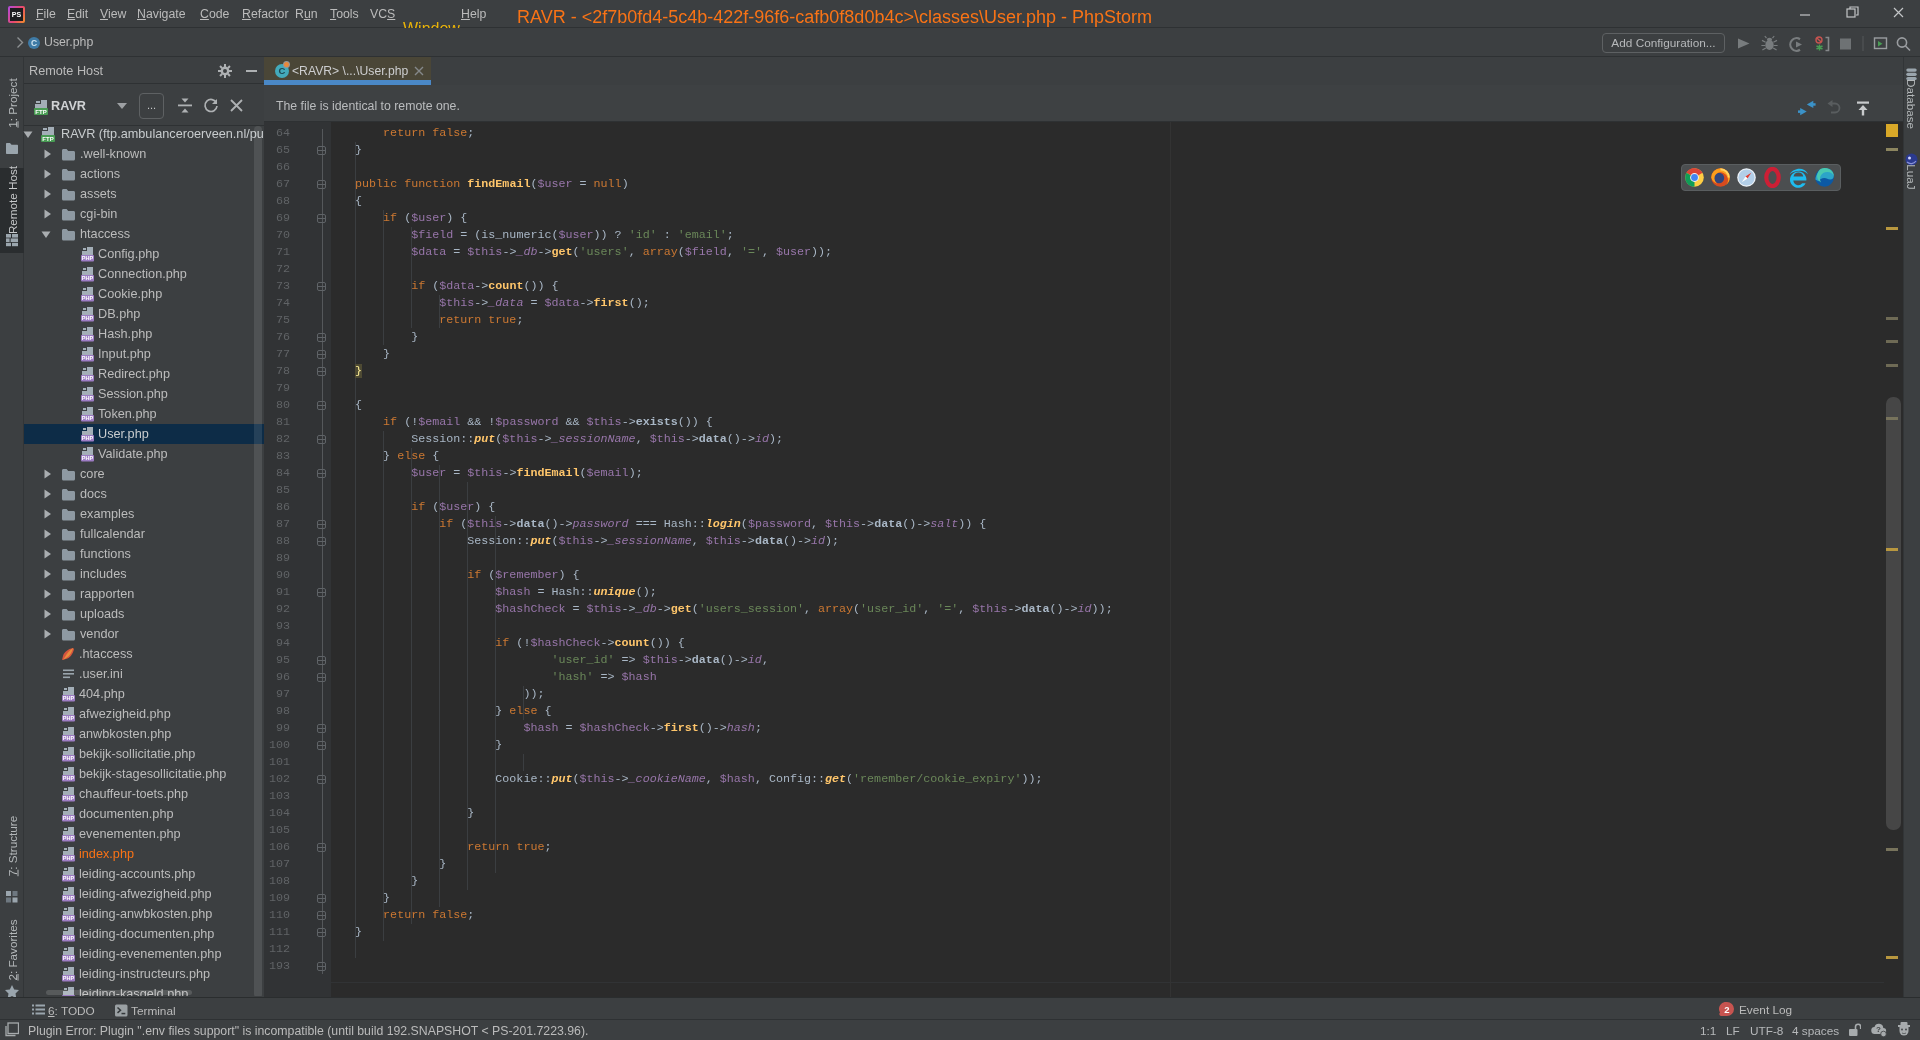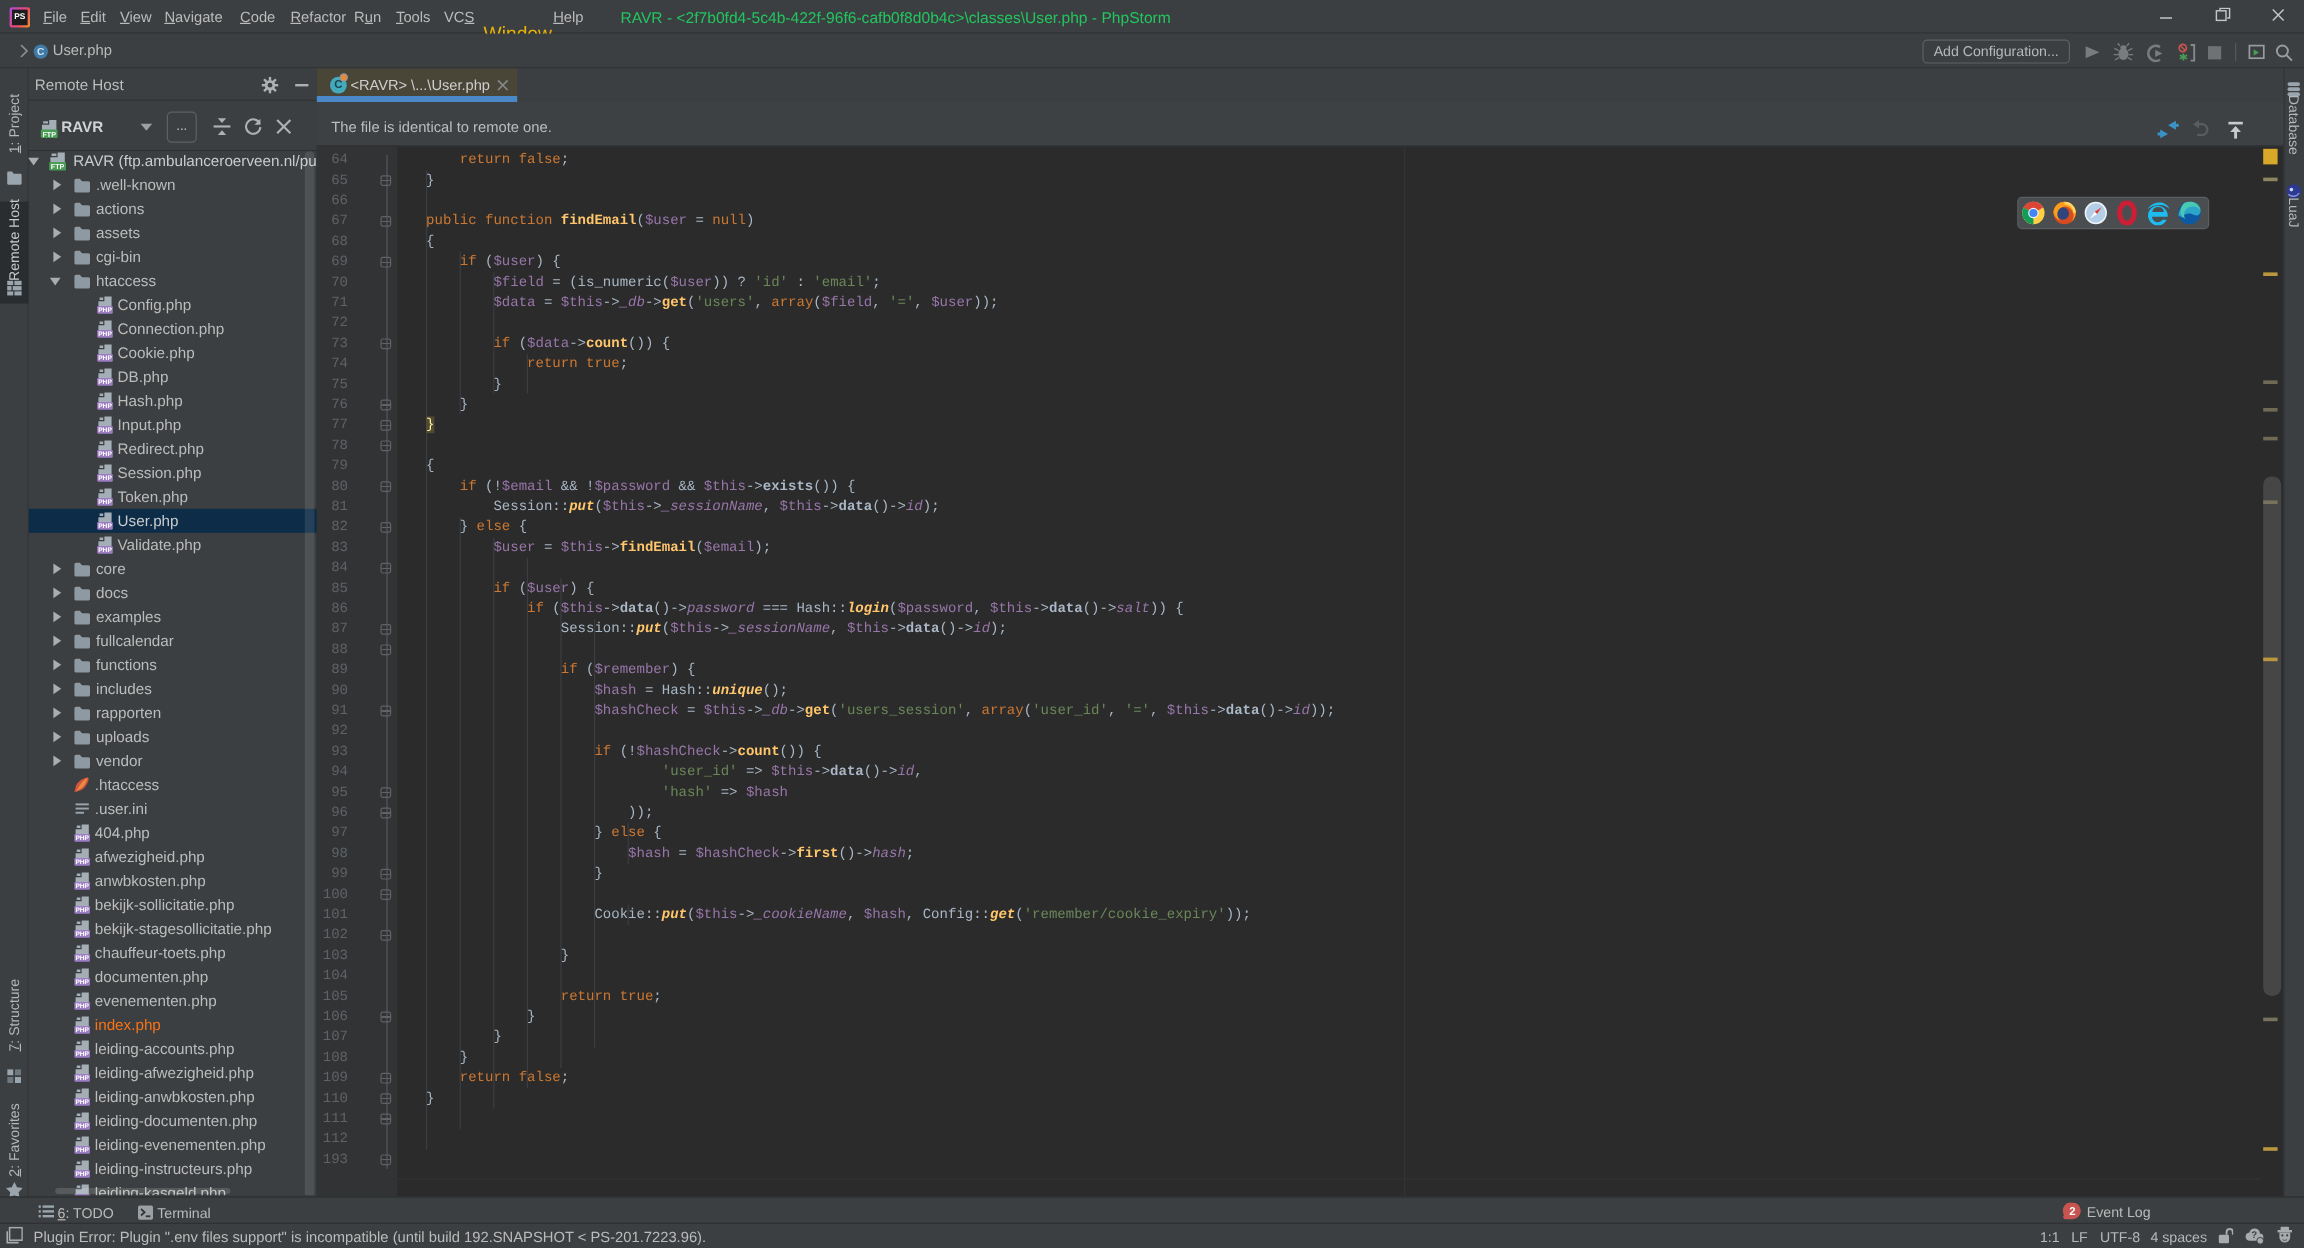--- a/index.html
+++ b/index.html
@@ -27,21 +27,21 @@
 <div class="abs" style="left:67px;top:7px;font-size:12.3px;color:#bbbbbb"><u>E</u>dit</div>
 <div class="abs" style="left:100px;top:7px;font-size:12.3px;color:#bbbbbb"><u>V</u>iew</div>
 <div class="abs" style="left:137px;top:7px;font-size:12.3px;color:#bbbbbb"><u>N</u>avigate</div>
 <div class="abs" style="left:200px;top:7px;font-size:12.3px;color:#bbbbbb"><u>C</u>ode</div>
 <div class="abs" style="left:242px;top:7px;font-size:12.3px;color:#bbbbbb"><u>R</u>efactor</div>
 <div class="abs" style="left:295px;top:7px;font-size:12.3px;color:#bbbbbb">R<u>u</u>n</div>
 <div class="abs" style="left:330px;top:7px;font-size:12.3px;color:#bbbbbb"><u>T</u>ools</div>
 <div class="abs" style="left:370px;top:7px;font-size:12.3px;color:#bbbbbb">VC<u>S</u></div>
 <div class="abs" style="left:403px;top:20px;font-size:16px;color:#eab308"><u>W</u>indow</div>
 <div class="abs" style="left:461px;top:7px;font-size:12.3px;color:#bbbbbb"><u>H</u>elp</div>
-<div class="abs" style="left:517px;top:7px;font-size:13px;color:#22c55e">RAVR - &lt;2f7b0fd4-5c4b-422f-96f6-cafb0f8d0b4c&gt;\classes\User.php - PhpStorm</div>
+<div class="abs" style="left:517px;top:7px;font-size:18px;color:#f97316">RAVR - &lt;2f7b0fd4-5c4b-422f-96f6-cafb0f8d0b4c&gt;\classes\User.php - PhpStorm</div>
 <svg class="abs" style="left:1795px;top:6px" width="120" height="16" viewBox="0 0 120 16">
 <g stroke="#c3c5c7" stroke-width="1.2" fill="none">
 <path d="M5 9h10"></path>
 <rect x="52" y="3" width="8" height="8"></rect>
       <path d="M55 3v-2h8v8h-2"></path>
 <path d="M99 2l9 9M108 2l-9 9"></path>
     </g>
   </svg>
 <div class="abs" style="left:0;top:28px;width:1920px;height:29px;background:#3c3f41;border-bottom:1px solid #2e3133"></div>
 <svg class="abs" style="left:16px;top:37px" width="8" height="11" viewBox="0 0 8 11">
@@ -572,20 +572,21 @@
     <div class="code-line">        <span class="k">return</span> <span class="k">false</span>;</div>
 <div class="code-line">    }</div>
 <div class="code-line"></div>
 <div class="code-line">    <span class="k">public</span> <span class="k">function</span> <span class="fn">findEmail</span>(<span class="v">$user</span> = <span class="k">null</span>)</div>
 <div class="code-line">    {</div>
 <div class="code-line">        <span class="k">if</span> (<span class="v">$user</span>) {</div>
 <div class="code-line">            <span class="v">$field</span> = (is_numeric(<span class="v">$user</span>)) ? <span class="s">'id'</span> : <span class="s">'email'</span>;</div>
 <div class="code-line">            <span class="v">$data</span> = <span class="v">$this</span>-&gt;<span class="fld">_db</span>-&gt;<span class="fn">get</span>(<span class="s">'users'</span>, <span class="k">array</span>(<span class="v">$field</span>, <span class="s">'='</span>, <span class="v">$user</span>));</div>
 <div class="code-line"></div>
 <div class="code-line">            <span class="k">if</span> (<span class="v">$data</span>-&gt;<span class="fn">count</span>()) {</div>
+<div class="code-line">                <span class="v">$this</span>-&gt;<span class="fld">_data</span> = <span class="v">$data</span>-&gt;<span class="fn">first</span>();</div>
 <div class="code-line">                <span class="k">return</span> <span class="k">true</span>;</div>
 <div class="code-line">            }</div>
 <div class="code-line">        }</div>
 <div class="code-line">    <span class="hl">}</span></div>
 <div class="code-line"></div>
 <div class="code-line">    {</div>
 <div class="code-line">        <span class="k">if</span> (!<span class="v">$email</span> &amp;&amp; !<span class="v">$password</span> &amp;&amp; <span class="v">$this</span>-&gt;<span class="d">exists</span>()) {</div>
 <div class="code-line">            Session::<span class="sm">put</span>(<span class="v">$this</span>-&gt;<span class="fld">_sessionName</span>, <span class="v">$this</span>-&gt;<span class="d">data</span>()-&gt;<span class="fld">id</span>);</div>
 <div class="code-line">        } <span class="k">else</span> {</div>
 <div class="code-line">            <span class="v">$user</span> = <span class="v">$this</span>-&gt;<span class="fn">findEmail</span>(<span class="v">$email</span>);</div>

